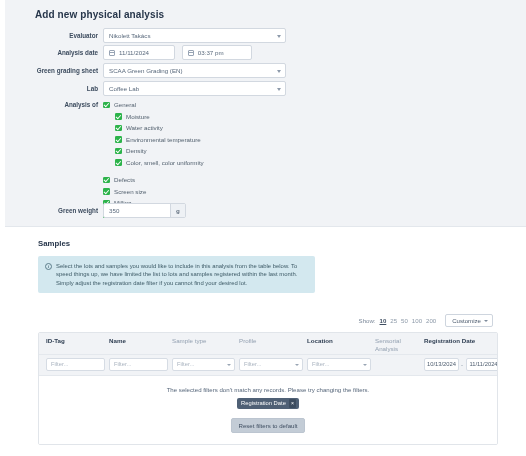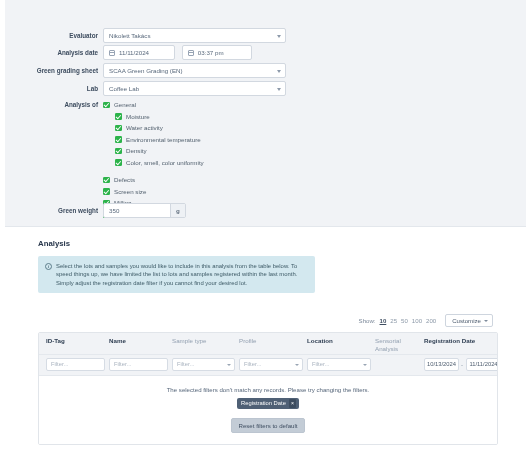--- a/index.html
+++ b/index.html
@@ -382,20 +382,21 @@
     border-radius: 2px;
     border: 1px solid #bcc5d0;
   }
 </style>
 </head>
 <body>
 
 <div class="page">
 
   <div class="form-card">
+    <div class="form-title">Add new physical analysis</div>
 
     <div class="frow" style="top:28px;">
       <div class="flabel">Evaluator</div>
       <div class="fctl" style="width:183px;">
         <div class="sel">
           <span>Nikolett Takács</span>
           <span class="caret"></span>
         </div>
       </div>
     </div>
@@ -489,21 +490,21 @@
       <div class="fctl">
         <div class="gw-box">
           <span>350</span>
           <span class="gw-unit">g</span>
         </div>
       </div>
     </div>
   </div>
 
   <div class="samples">
-    <div class="samples-title">Analysis</div>
+    <div class="samples-title">Samples</div>
 
     <div class="alert">
       <span class="info-ico">i</span>
       <span>Select the lots and samples you would like to include in this analysis from the table below. To speed things up, we have limited the list to lots and samples registered within the last month. Simply adjust the registration date filter if you cannot find your desired lot.</span>
     </div>
 
     <div class="showbar">
       <span>Show:</span>
       <span class="num active">10</span>
       <span class="num">25</span>

